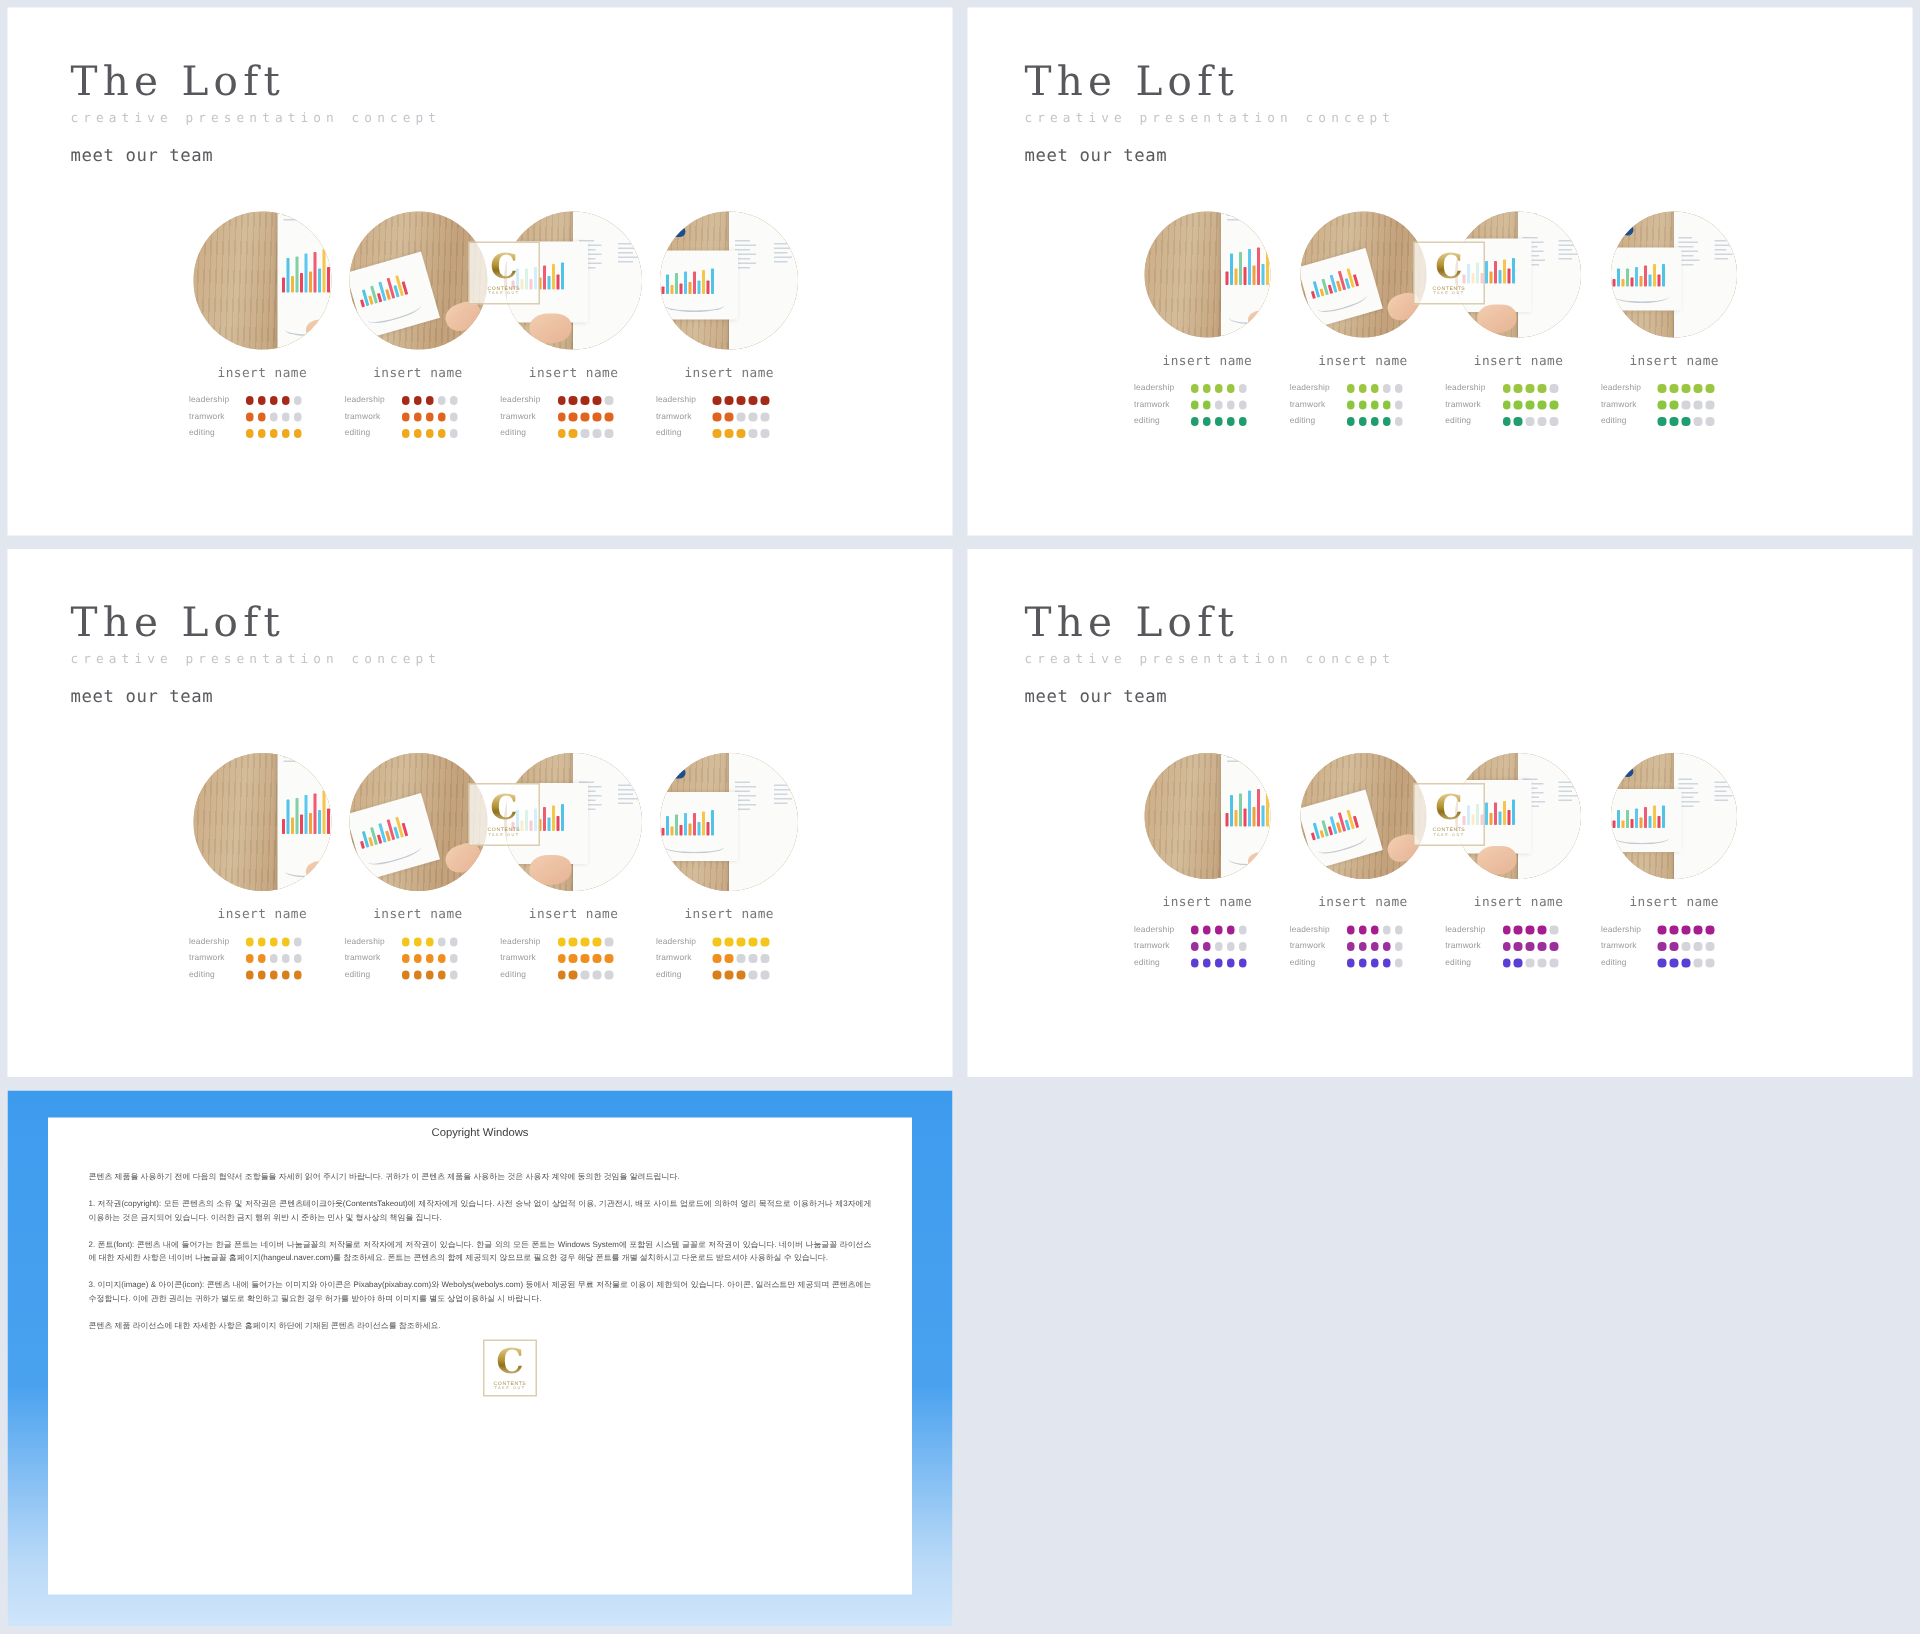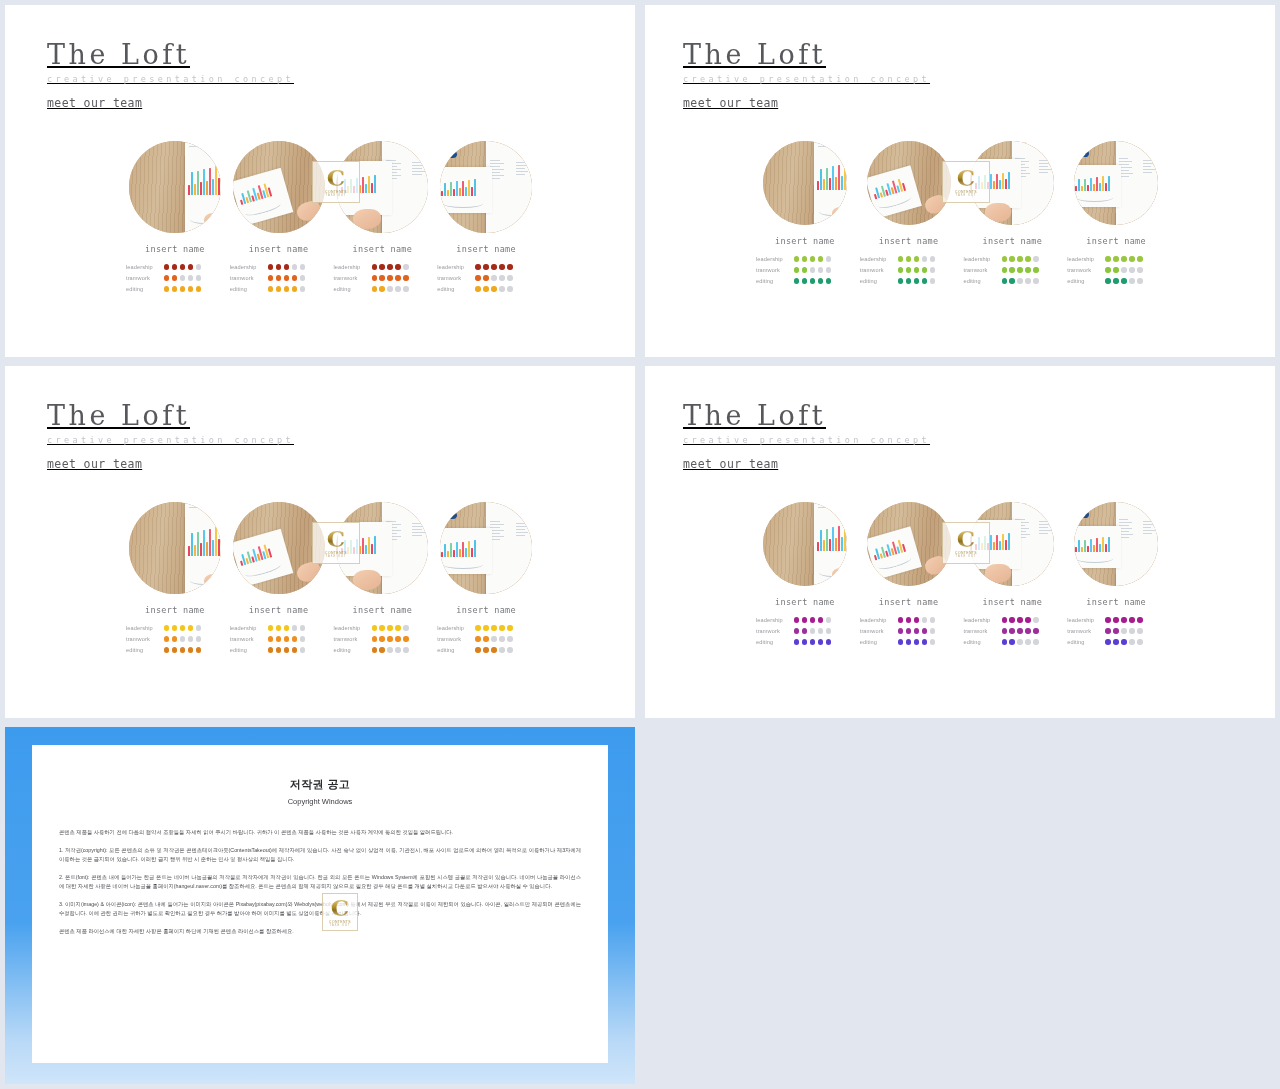--- a/index.html
+++ b/index.html
@@ -22,21 +22,21 @@
     background:#ffffff;
     overflow:hidden;
   }
   .slide.s1{left:5px;  top:5px;  width:630px;height:352px;}
   .slide.s2{left:645px;top:5px;  width:630px;height:352px;}
   .slide.s3{left:5px;  top:366px;width:630px;height:352px;}
   .slide.s4{left:645px;top:366px;width:630px;height:352px;}
   .slide.s5{left:5px;  top:727px;width:630px;height:357px;background:#e2e7ef;}
 
   
-  .hdr{position:absolute;text-decoration:underline;}
+  .hdr{position:absolute;}
   .s1 .hdr,.s3 .hdr{left:42px;top:36px;}
   .s2 .hdr,.s4 .hdr{left:38px;top:36px;}
 
   .title{
     font-family:"DejaVu Serif", serif;
     font-size:27px;
     letter-spacing:3.5px;
     color:#57585c;
     line-height:1.05;
     white-space:nowrap;
@@ -1328,21 +1328,20 @@
     <div class="wmark" style="left:297px;top:156px;">
       <div class="c">C</div>
       <div class="sub">CONTENTS</div>
       <div class="sub2">TAKE OUT</div>
     </div>
   </div>
 
   <div class="slide s5">
     <div class="cw">
       <div class="cpaper">
-        <div class="ctitle">저작권 공고</div>
         <div class="csub">Copyright Windows</div>
         <div class="cbody">
           <p>콘텐츠 제품을 사용하기 전에 다음의 협약서 조항들을 자세히 읽어 주시기 바랍니다. 귀하가 이 콘텐츠 제품을 사용하는 것은 사용자 계약에 동의한 것임을 알려드립니다.</p>
           <p class="num">1. 저작권(copyright): 모든 콘텐츠의 소유 및 저작권은 콘텐츠테이크아웃(ContentsTakeout)에 제작자에게 있습니다. 사전 승낙 없이 상업적 이용, 기관전시, 배포 사이트 업로드에 의하여 영리 목적으로 이용하거나 제3자에게 이용하는 것은 금지되어 있습니다. 이러한 금지 행위 위반 시 준하는 민사 및 형사상의 책임을 집니다.</p>
           <p class="num">2. 폰트(font): 콘텐츠 내에 들어가는 한글 폰트는 네이버 나눔글꼴의 저작물로 저작자에게 저작권이 있습니다. 한글 외의 모든 폰트는 Windows System에 포함된 시스템 글꼴로 저작권이 있습니다. 네이버 나눔글꼴 라이선스에 대한 자세한 사항은 네이버 나눔글꼴 홈페이지(hangeul.naver.com)를 참조하세요. 폰트는 콘텐츠의 함께 제공되지 않으므로 필요한 경우 해당 폰트를 개별 설치하시고 다운로드 받으셔야 사용하실 수 있습니다.</p>
           <p class="num">3. 이미지(image) &amp; 아이콘(icon): 콘텐츠 내에 들어가는 이미지와 아이콘은 Pixabay(pixabay.com)와 Webolys(webolys.com) 등에서 제공된 무료 저작물로 이용이 제한되어 있습니다. 아이콘, 일러스트만 제공되며 콘텐츠에는 수정합니다. 이에 관한 권리는 귀하가 별도로 확인하고 필요한 경우 허가를 받아야 하며 이미지를 별도 상업이용하실 시 바랍니다.</p>
           <p>콘텐츠 제품 라이선스에 대한 자세한 사항은 홈페이지 하단에 기재된 콘텐츠 라이선스를 참조하세요.</p>
         </div>
         <div class="wmark cwmark">
           <div class="c">C</div>

